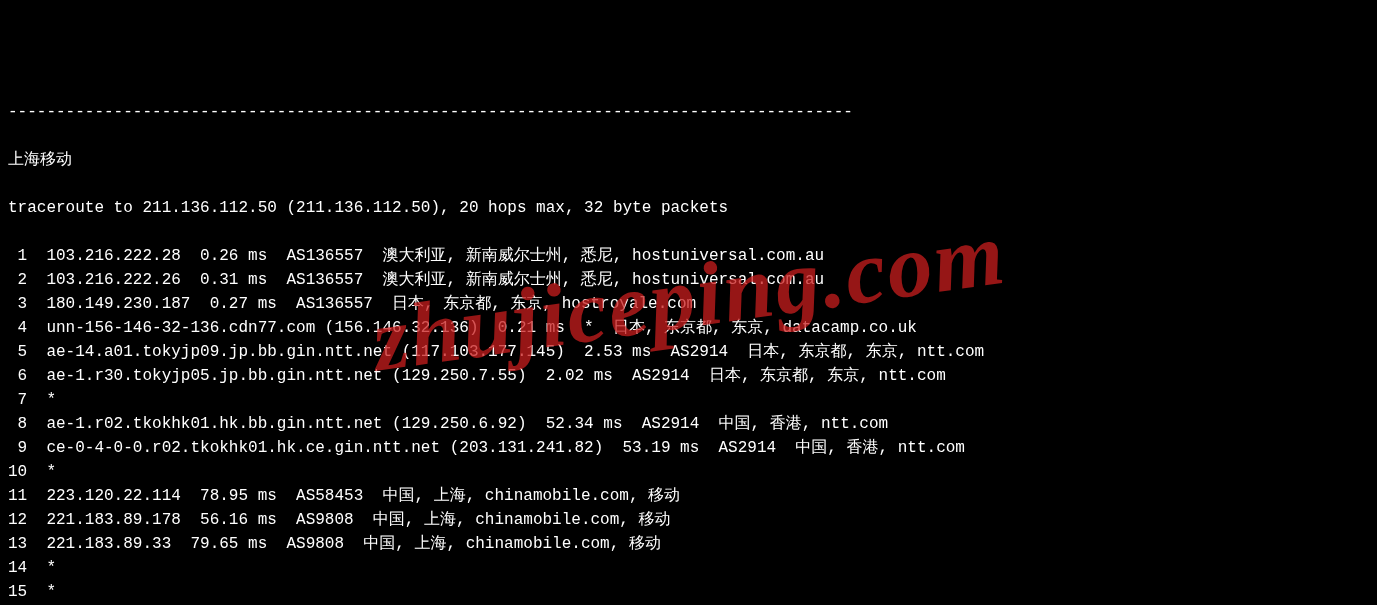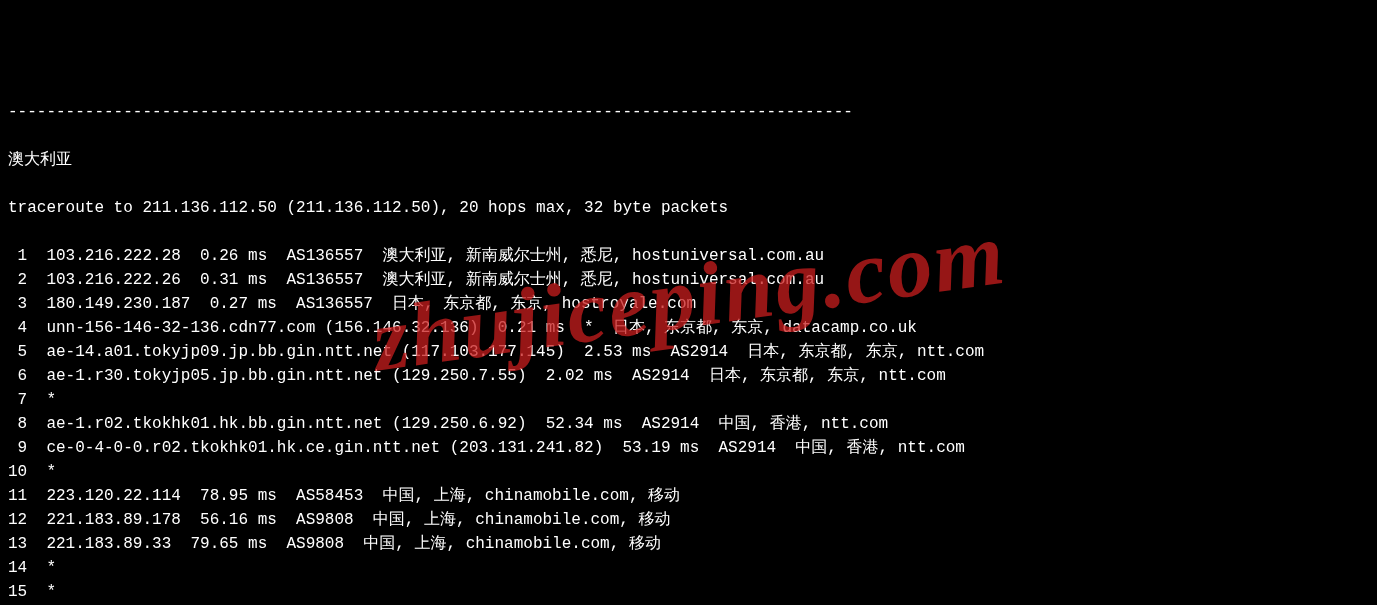--- a/index.html
+++ b/index.html
@@ -42,20 +42,20 @@
       letter-spacing: 2px;
       white-space: nowrap;
     }
   </style>
 </head>
 <body>
 
 
 
 <div class="separator">----------------------------------------------------------------------------------------</div>
-<div>澳大利亚</div>
+<div>上海移动</div>
 <div>traceroute to 211.136.112.50 (211.136.112.50), 20 hops max, 32 byte packets</div>
 <div id="hops-container"><div><span class="hop-num"> 1</span><span>  103.216.222.28  0.26 ms  AS136557  澳大利亚, 新南威尔士州, 悉尼, hostuniversal.com.au</span></div><div><span class="hop-num"> 2</span><span>  103.216.222.26  0.31 ms  AS136557  澳大利亚, 新南威尔士州, 悉尼, hostuniversal.com.au</span></div><div><span class="hop-num"> 3</span><span>  180.149.230.187  0.27 ms  AS136557  日本, 东京都, 东京, hostroyale.com</span></div><div><span class="hop-num"> 4</span><span>  unn-156-146-32-136.cdn77.com (156.146.32.136)  0.21 ms  *  日本, 东京都, 东京, datacamp.co.uk</span></div><div><span class="hop-num"> 5</span><span>  ae-14.a01.tokyjp09.jp.bb.gin.ntt.net (117.103.177.145)  2.53 ms  AS2914  日本, 东京都, 东京, ntt.com</span></div><div><span class="hop-num"> 6</span><span>  ae-1.r30.tokyjp05.jp.bb.gin.ntt.net (129.250.7.55)  2.02 ms  AS2914  日本, 东京都, 东京, ntt.com</span></div><div><span class="hop-num"> 7</span><span>  *</span></div><div><span class="hop-num"> 8</span><span>  ae-1.r02.tkokhk01.hk.bb.gin.ntt.net (129.250.6.92)  52.34 ms  AS2914  中国, 香港, ntt.com</span></div><div><span class="hop-num"> 9</span><span>  ce-0-4-0-0.r02.tkokhk01.hk.ce.gin.ntt.net (203.131.241.82)  53.19 ms  AS2914  中国, 香港, ntt.com</span></div><div><span class="hop-num">10</span><span>  *</span></div><div><span class="hop-num">11</span><span>  223.120.22.114  78.95 ms  AS58453  中国, 上海, chinamobile.com, 移动</span></div><div><span class="hop-num">12</span><span>  221.183.89.178  56.16 ms  AS9808  中国, 上海, chinamobile.com, 移动</span></div><div><span class="hop-num">13</span><span>  221.183.89.33  79.65 ms  AS9808  中国, 上海, chinamobile.com, 移动</span></div><div><span class="hop-num">14</span><span>  *</span></div><div><span class="hop-num">15</span><span>  *</span></div><div><span class="hop-num">16</span></div></div>
 
 <div class="watermark">zhujiceping.com</div>
 
 
 
 
 </body></html>

